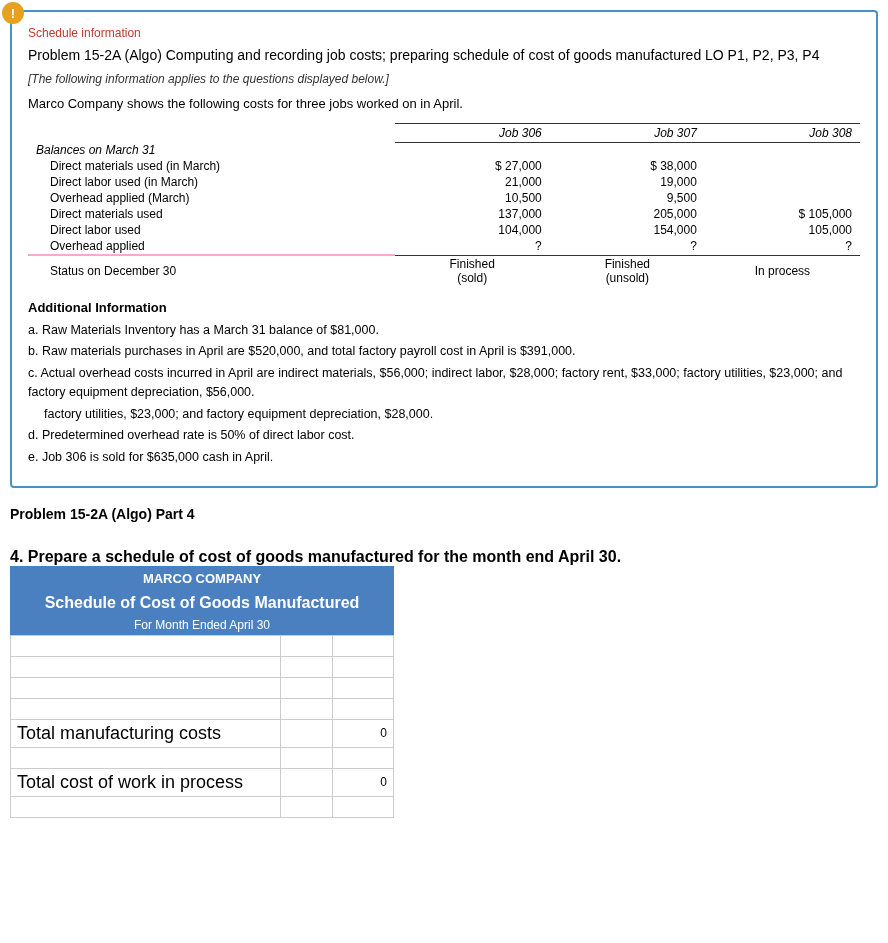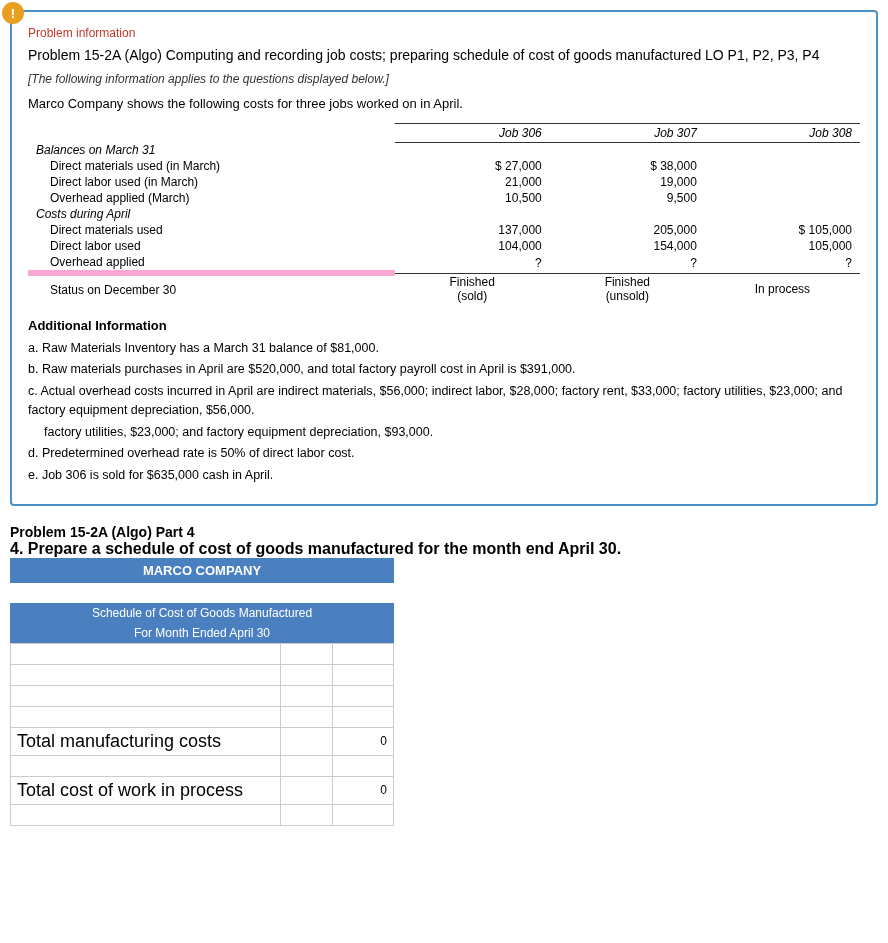--- a/index.html
+++ b/index.html
@@ -80,21 +80,21 @@
     }
     .cost-table .indent {
       padding-left: 22px;
     }
     .cost-table .section-header {
       padding-left: 8px;
       font-weight: normal;
       font-style: italic;
     }
     .cost-table .bottom-border td {
-      border-bottom: 6px solid #f9a8d4;
+      border-bottom: 2px solid #f9a8d4;
     }
     
     .additional-info {
       margin-top: 6px;
     }
     .additional-info h4 {
       font-weight: bold;
       font-size: 13px;
       margin-bottom: 6px;
     }
@@ -103,21 +103,21 @@
       margin-bottom: 3px;
       line-height: 1.5;
     }
     
     .part-section {
       margin-top: 10px;
     }
     .part-title {
       font-weight: bold;
       font-size: 14px;
-      margin-bottom: 0;
+      margin-bottom: 26px;
     }
     .part-question {
       font-size: 16px;
     }
     .part-question span {
       font-weight: bold;
     }
     
     .schedule-wrapper {
       width: 384px;
@@ -169,21 +169,21 @@
     }
   </style>
 </head>
 <body>
 
 <div class="main-container">
   <div class="alert-icon">
     <span>!</span>
   </div>
 
-  <div class="required-info">Problem information</div>
+  <div class="required-info">Schedule information</div>
 
   <div class="problem-title">Problem 15-2A (Algo) Computing and recording job costs; preparing schedule of cost of goods manufactured LO P1, P2, P3, P4</div>
 
   <div class="applies-text">[The following information applies to the questions displayed below.]</div>
 
   <div class="intro-text">Marco Company shows the following costs for three jobs worked on in April.</div>
 
   <table class="cost-table">
     <thead>
       <tr>
@@ -213,26 +213,20 @@
         <td class="num-col">19,000</td>
         <td class="num-col"></td>
       </tr>
       <tr>
         <td class="label-col indent">Overhead applied (March)</td>
         <td class="num-col">10,500</td>
         <td class="num-col">9,500</td>
         <td class="num-col"></td>
       </tr>
 
-      <tr>
-        <td class="label-col section-header">Costs during April</td>
-        <td class="num-col"></td>
-        <td class="num-col"></td>
-        <td class="num-col"></td>
-      </tr>
       <tr>
         <td class="label-col indent">Direct materials used</td>
         <td class="num-col">137,000</td>
         <td class="num-col">205,000</td>
         <td class="num-col">$ 105,000</td>
       </tr>
       <tr>
         <td class="label-col indent">Direct labor used</td>
         <td class="num-col">104,000</td>
         <td class="num-col">154,000</td>
@@ -252,36 +246,36 @@
         <td class="num-col" style="text-align:center;">In process</td>
       </tr>
     </tbody>
   </table>
 
   <div class="additional-info">
     <h4>Additional Information</h4>
     <p>a. Raw Materials Inventory has a March 31 balance of $81,000.</p>
     <p>b. Raw materials purchases in April are $520,000, and total factory payroll cost in April is $391,000.</p>
     <p>c. Actual overhead costs incurred in April are indirect materials, $56,000; indirect labor, $28,000; factory rent, $33,000; factory utilities, $23,000; and factory equipment depreciation, $56,000.</p>
-    <p style="padding-left:16px;">factory utilities, $23,000; and factory equipment depreciation, $93,000.</p>
+    <p style="padding-left:16px;">factory utilities, $23,000; and factory equipment depreciation, $28,000.</p>
     <p>d. Predetermined overhead rate is 50% of direct labor cost.</p>
     <p>e. Job 306 is sold for $635,000 cash in April.</p>
   </div>
 </div>
 
 <div class="part-section">
   <div class="part-title">Problem 15-2A (Algo) Part 4</div>
   <div class="part-question">
     <span>4.</span>
     <span>Prepare a schedule of cost of goods manufactured for the month end April 30.</span>
   </div>
 
   <div class="schedule-wrapper">
     <div class="schedule-header">MARCO COMPANY</div>
-    <div class="schedule-header" style="font-weight:normal; font-size:12px; padding:3px 8px;margin-top:20px;">Schedule of Cost of Goods Manufactured</div>
+    <div class="schedule-header" style="font-weight:bold; font-size:16px; padding:3px 8px;">Schedule of Cost of Goods Manufactured</div>
     <div class="schedule-header" style="font-weight:normal; font-size:12px; padding:3px 8px;">For Month Ended April 30</div>
 
     <table class="schedule-table">
       <tbody>
 
         <tr>
           <td class="label-cell">
             <input type="text" style="">
           </td>
           <td class="input-cell">

